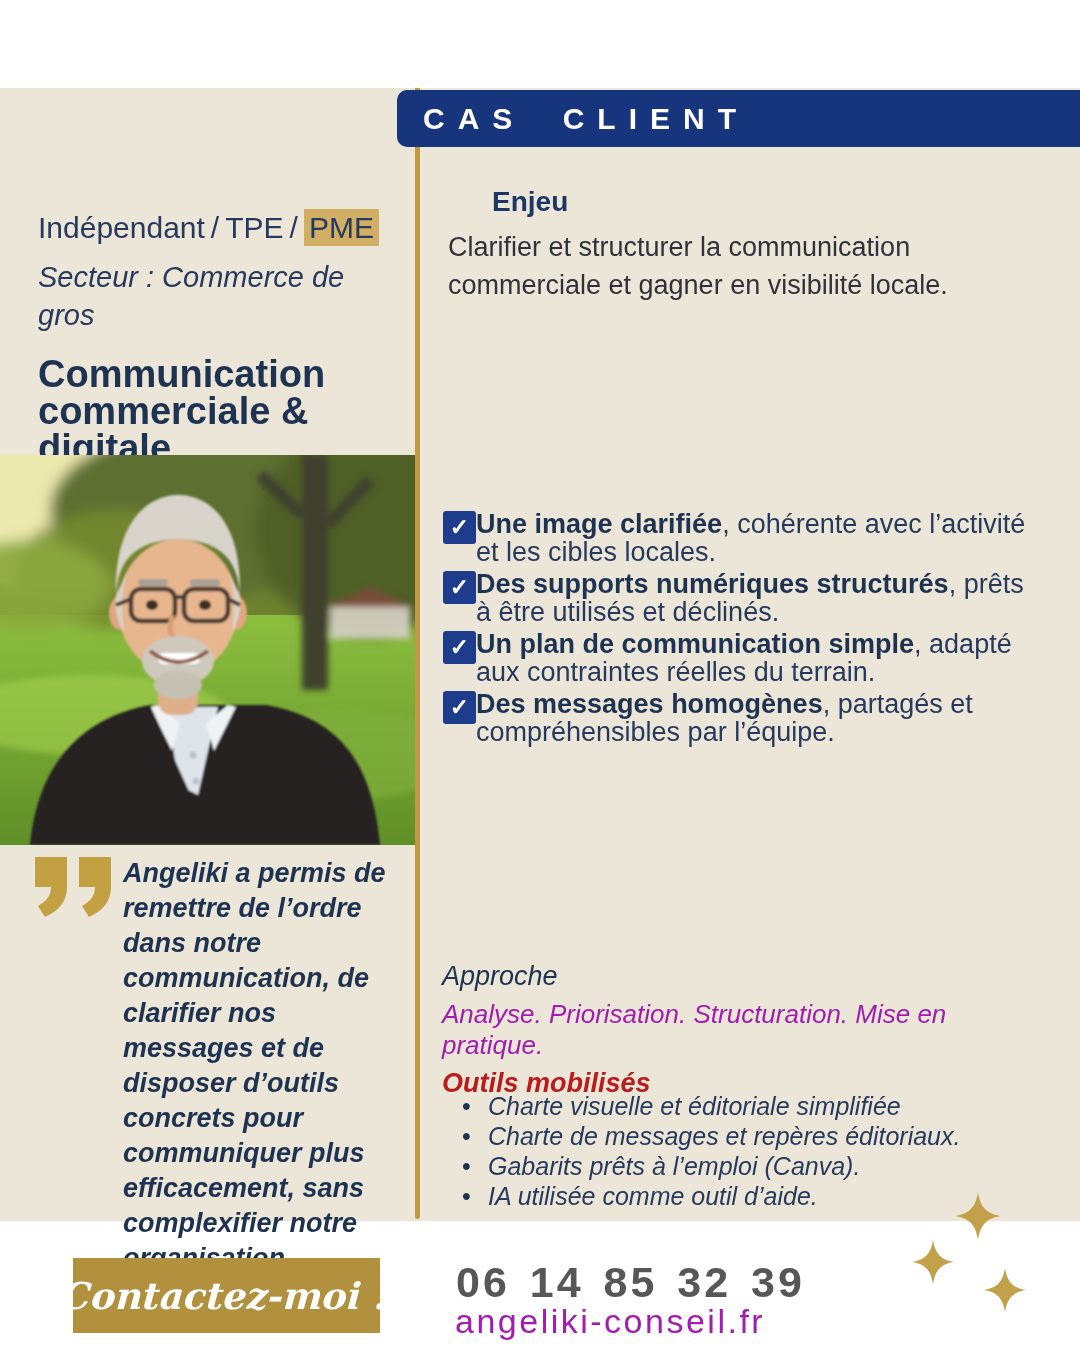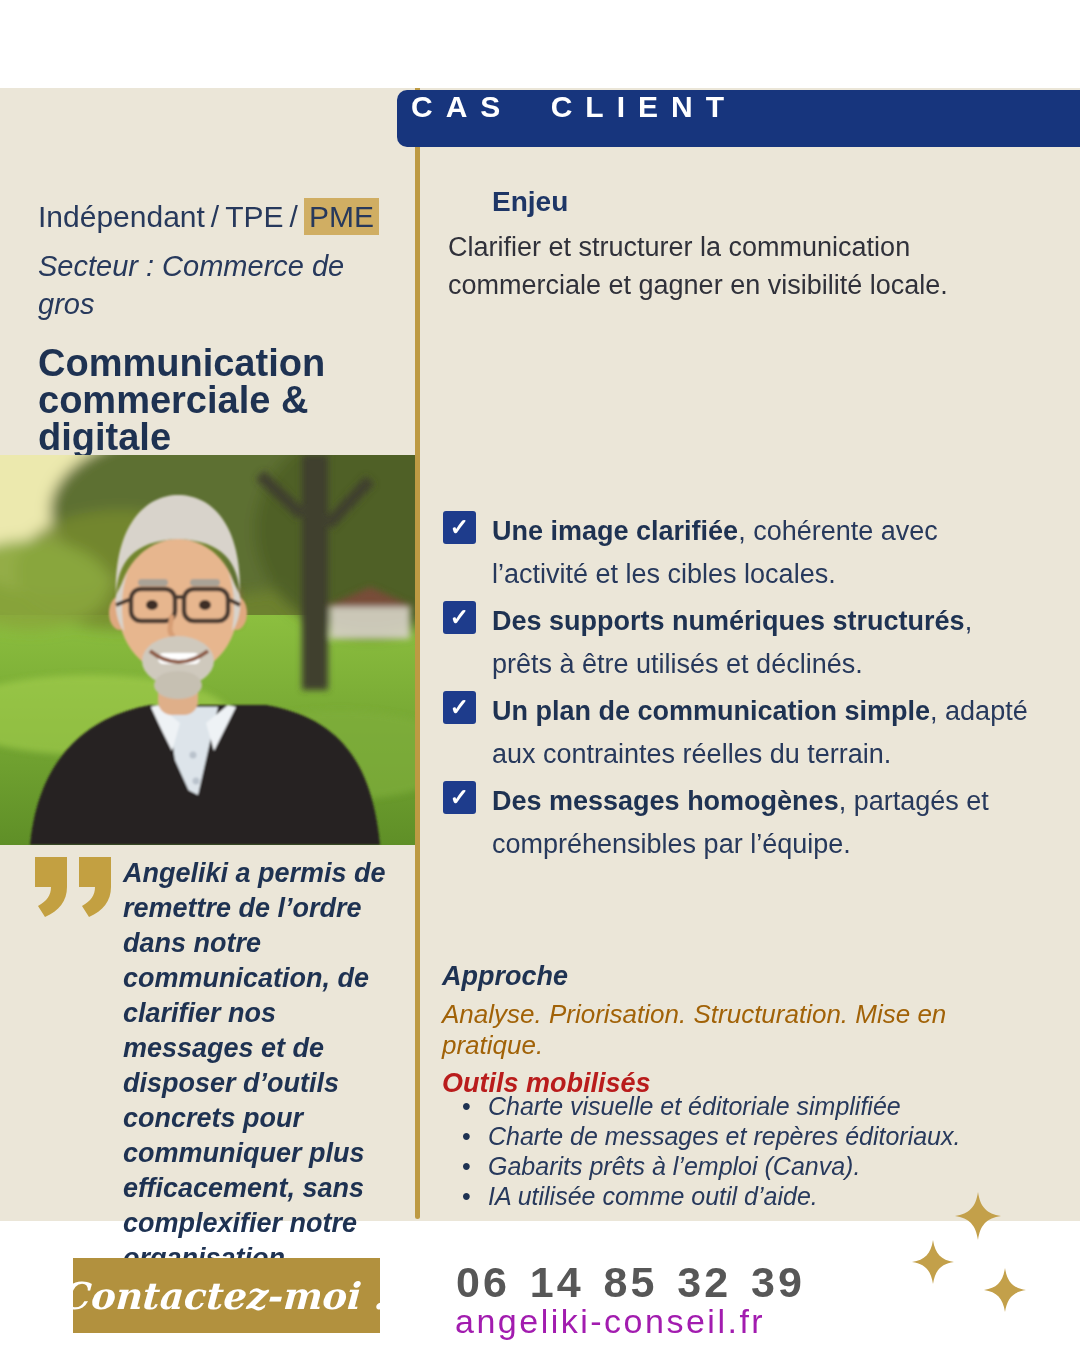--- a/index.html
+++ b/index.html
@@ -7,31 +7,31 @@
     position:relative;width:1080px;height:1350px;overflow:hidden;
     background:#ffffff;font-family:"Liberation Sans",sans-serif;
     -webkit-font-smoothing:antialiased;
   }
   
   .panel{position:absolute;left:0;top:88px;width:1080px;height:1133px;background:#ebe6d8;}
   
   .banner{
     position:absolute;left:397px;top:90px;width:683px;height:57px;
     background:#17357d;border-radius:10px 0 0 10px;
-    display:flex;align-items:flex-start;padding-left:14px;box-sizing:border-box;
+    display:flex;align-items:center;padding-left:26px;box-sizing:border-box;
   }
   .banner span{
     color:#ffffff;font-size:30px;font-weight:bold;
     letter-spacing:13px;word-spacing:16px;white-space:nowrap;
   }
   
   .vline{position:absolute;left:415px;top:88px;width:5px;height:1131px;background:#bd9a43;border-radius:0 0 3px 3px;}
 
   
-  .left-info{position:absolute;left:38px;top:197px;width:360px;color:#27395c;}
+  .left-info{position:absolute;left:38px;top:208px;width:360px;color:#27395c;}
   .segments{font-size:30px;line-height:40px;}
   .seg-sep{padding:0 6px;}
   .seg-highlight{background:#d0ae63;padding:2px 5px;}
   .sector{font-style:italic;font-size:29px;line-height:38px;margin-top:10px;}
   .program{font-weight:bold;color:#1e3252;font-size:38px;line-height:37px;margin-top:22px;width:320px;}
   .duration{font-size:29px;margin-top:12px;}
 
   
   .photo{position:absolute;left:0;top:455px;width:415px;height:390px;overflow:hidden;}
 
@@ -46,25 +46,25 @@
   .enjeu-title{position:absolute;left:448px;top:186px;font-weight:bold;font-size:28px;color:#1e3666;margin-left:44px;}
   .enjeu-text{position:absolute;left:448px;top:228px;width:575px;font-size:27px;line-height:38px;color:#30313a;}
 
   .issue-title{position:absolute;left:440px;top:458px;font-weight:bold;font-size:27px;color:#1e3252;}
   .checklist{position:absolute;left:443px;top:510px;width:590px;}
   .check-item{display:flex;align-items:flex-start;margin-bottom:4px;}
   .checkbox{
     flex:0 0 auto;width:33px;height:33px;margin-top:1px;background:#1e3c8c;border-radius:3px;
     color:#ffffff;font-size:23px;line-height:33px;text-align:center;font-weight:bold;
   }
-  .check-text{margin-left:16px;font-size:27px;line-height:43px;color:#27395c;}
+  .check-text{font-size:27px;line-height:28px;color:#27395c;}
   .check-text b{color:#1e3252;}
 
-  .approche-title{position:absolute;left:442px;top:961px;font-weight:bold;font-style:italic;font-size:27px;color:#1e3252;}
-  .approche-text{position:absolute;left:442px;top:999px;width:590px;font-style:italic;font-size:26px;color:#a16207;}
+  .approche-title{position:absolute;left:442px;top:961px;font-weight:normal;font-style:italic;font-size:27px;color:#1e3252;}
+  .approche-text{position:absolute;left:442px;top:999px;width:590px;font-style:italic;font-size:26px;color:#a21caf;}
   .tools-title{position:absolute;left:442px;top:1053px;font-weight:bold;font-style:italic;font-size:27px;color:#b91c1c;margin-top:15px;}
   .tools-list{position:absolute;left:462px;top:1091px;width:570px;}
   .tool-item{display:flex;align-items:flex-start;font-style:italic;font-size:25px;line-height:30px;color:#27395c;}
   .tool-bullet{width:26px;flex:0 0 auto;font-style:normal;font-size:25px;line-height:30px;color:#1e3252;}
 
   
   .contact-btn{
     position:absolute;left:73px;top:1258px;width:307px;height:75px;background:#b2913e;border:none;
     display:flex;align-items:center;justify-content:center;cursor:pointer;
   }

